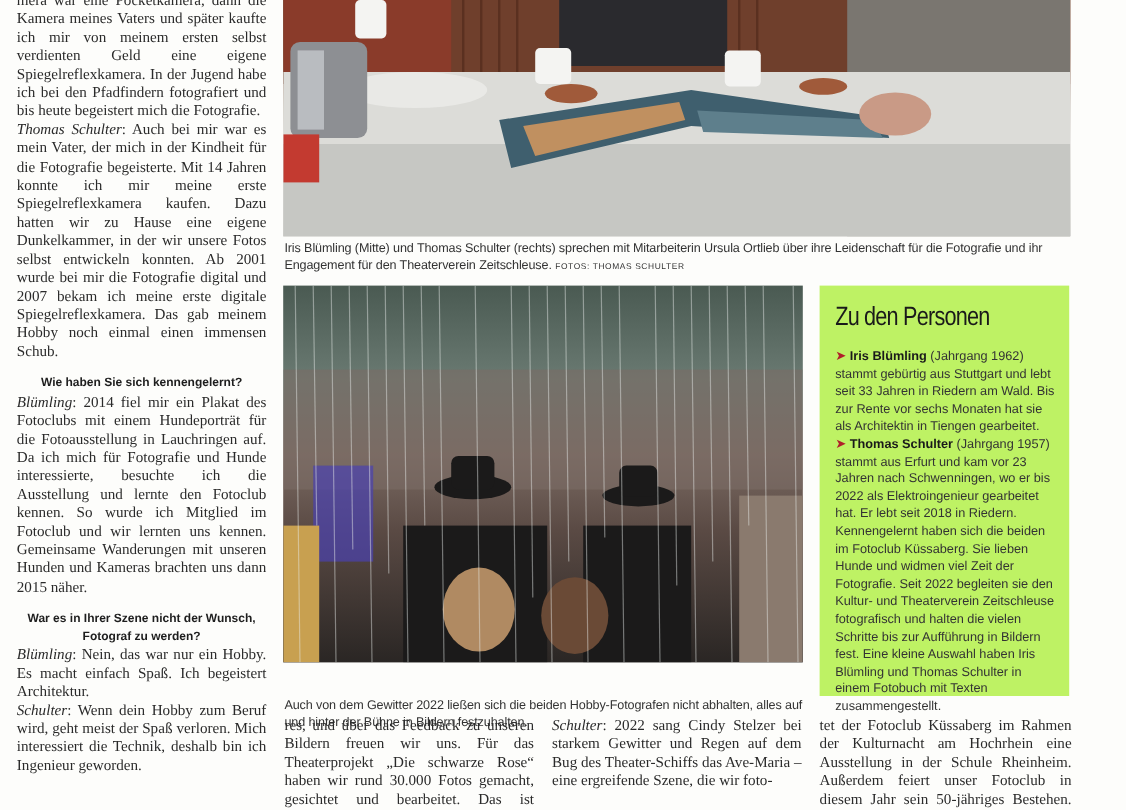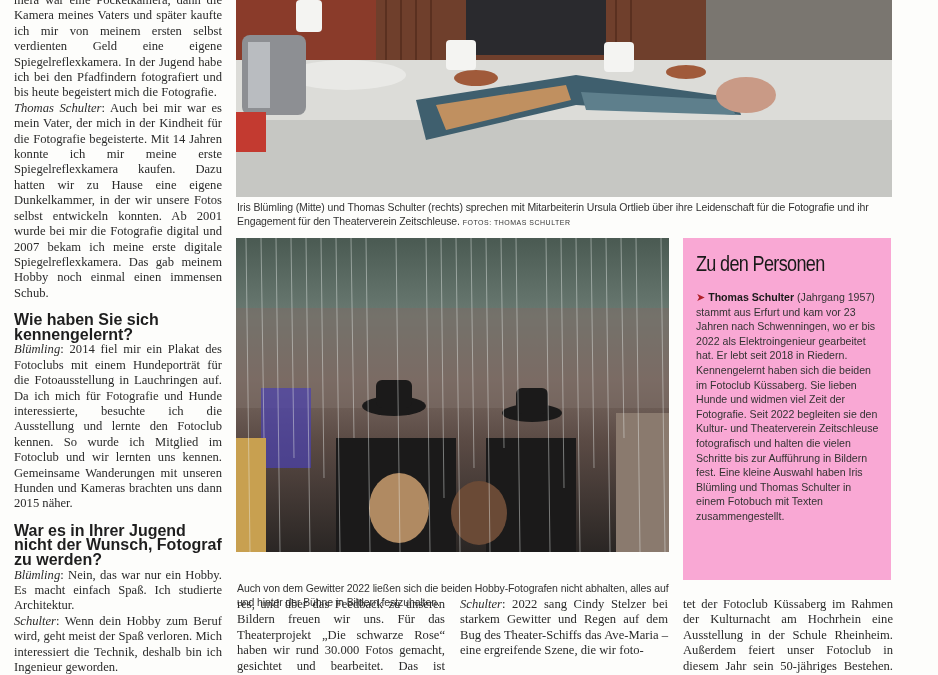--- a/index.html
+++ b/index.html
@@ -1,39 +1,39 @@
 <!DOCTYPE html>
 <html><head>
 <meta charset="utf-8">
 <style>
   html,body{margin:0;padding:0;background:#fdfdfb;}
   body{width:938px;height:675px;overflow:hidden;position:relative;font-family:"DejaVu Serif",serif;color:#2a2a2a;}
   .col{position:absolute;font-family:"Liberation Serif","DejaVu Serif",serif;font-size:12.6px;line-height:15.4px;text-align:justify;}
   .col p{margin:0;}
-  .q{font-family:"Liberation Sans","DejaVu Sans",sans-serif;font-weight:bold;font-size:16px;line-height:14.6px;color:#1e1e1e;margin-top:12px !important;text-align:left;}
+  .q{font-family:"Liberation Sans","DejaVu Sans",sans-serif;font-weight:bold;font-size:10px;line-height:14.6px;color:#1e1e1e;margin-top:12px !important;text-align:center;}
   .sp{font-style:italic;}
   .photo{position:absolute;overflow:hidden;}
   .caption{position:absolute;font-family:"Liberation Sans","DejaVu Sans",sans-serif;font-size:10.5px;line-height:14px;color:#333;letter-spacing:-0.1px;}
   .credit{font-size:7px;letter-spacing:0.5px;text-transform:uppercase;}
-  .box{position:absolute;background:#f9a8d4;font-family:"Liberation Sans","DejaVu Sans",sans-serif;color:#333;}
+  .box{position:absolute;background:#bef264;font-family:"Liberation Sans","DejaVu Sans",sans-serif;color:#333;}
   .box h2{margin:0;font-family:"Liberation Sans","DejaVu Sans",sans-serif;font-weight:normal;font-size:22px;letter-spacing:-0.8px;transform:scaleX(0.82);transform-origin:left;color:#1a1a1a;white-space:nowrap;}
   .box p{margin:0;font-size:10.6px;line-height:14.6px;}
   .arrow{color:#b0202a;font-size:11px;}
   .name{font-weight:bold;color:#1a1a1a;}
 </style>
 </head>
 <body>
 
 <div class="col" style="left:14px;top:-7px;width:208px;">
   <p>mera war eine Pocketkamera, dann die Kamera meines Vaters und später kaufte ich mir von meinem ersten selbst verdienten Geld eine eigene Spiegelreflexkamera. In der Jugend habe ich bei den Pfadfindern fotografiert und bis heute begeistert mich die Fotografie.</p>
   <p><span class="sp">Thomas Schulter</span><span>: Auch bei mir war es mein Vater, der mich in der Kindheit für die Fotografie begeisterte. Mit 14 Jahren konnte ich mir meine erste Spiegelreflexkamera kaufen. Dazu hatten wir zu Hause eine eigene Dunkelkammer, in der wir unsere Fotos selbst entwickeln konnten. Ab 2001 wurde bei mir die Fotografie digital und 2007 bekam ich meine erste digitale Spiegelreflexkamera. Das gab meinem Hobby noch einmal einen immensen Schub.</span></p>
   <p class="q">Wie haben Sie sich kennengelernt?</p>
   <p><span class="sp">Blümling</span><span>: 2014 fiel mir ein Plakat des Fotoclubs mit einem Hundeporträt für die Fotoausstellung in Lauchringen auf. Da ich mich für Fotografie und Hunde interessierte, besuchte ich die Ausstellung und lernte den Fotoclub kennen. So wurde ich Mitglied im Fotoclub und wir lernten uns kennen. Gemeinsame Wanderungen mit unseren Hunden und Kameras brachten uns dann 2015 näher.</span></p>
-  <p class="q">War es in Ihrer Jugend nicht der Wunsch, Fotograf zu werden?</p>
-  <p><span class="sp">Blümling</span><span>: Nein, das war nur ein Hobby. Es macht einfach Spaß. Ich studierte Architektur.</span></p>
+  <p class="q">War es in Ihrer Szene nicht der Wunsch, Fotograf zu werden?</p>
+  <p><span class="sp">Blümling</span><span>: Nein, das war nur ein Hobby. Es macht einfach Spaß. Ich begeistert Architektur.</span></p>
   <p><span class="sp">Schulter</span><span>: Wenn dein Hobby zum Beruf wird, geht meist der Spaß verloren. Mich interessiert die Technik, deshalb bin ich Ingenieur geworden.</span></p>
 
 </div>
 
 <div class="photo" style="left:236px;top:0;width:656px;height:197px;background:linear-gradient(180deg,#7a4a35 0%,#8a5a45 22%,#c9c2b8 45%,#e6e4e0 60%,#cfd0cc 80%,#b9bab6 100%);">
   <svg width="656" height="197" viewBox="0 0 656 197">
     <rect x="0" y="0" width="656" height="70" fill="#6f3f2c"></rect>
     <g stroke="#5a3020" stroke-width="2">
       <line x1="150" y1="0" x2="150" y2="60"></line>
         <line x1="165" y1="0" x2="165" y2="60"></line>
@@ -113,20 +113,24 @@
         <line x1="385" y1="0" x2="388" y2="200"></line>
     </g>
   </svg>
 </div>
 <div class="caption" style="left:237px;top:581px;width:438px;">Auch von dem Gewitter 2022 ließen sich die beiden Hobby-Fotografen nicht abhalten, alles auf und hinter der Bühne in Bildern festzuhalten.</div>
 
 <div class="box" style="left:683px;top:238px;width:208px;height:342px;padding:0 8px 0 13px;box-sizing:border-box;">
   <h2 style="margin-top:13px;margin-bottom:13px;">Zu den Personen</h2>
   <p>
     <span class="arrow">➤</span>
+    <span class="name">Iris Blümling</span><span> (Jahrgang 1962) stammt gebürtig aus Stuttgart und lebt seit 33 Jahren in Riedern am Wald. Bis zur Rente vor sechs Monaten hat sie als Architektin in Tiengen gearbeitet.</span>
+  </p>
+  <p>
+    <span class="arrow">➤</span>
     <span class="name">Thomas Schulter</span><span> (Jahrgang 1957) stammt aus Erfurt und kam vor 23 Jahren nach Schwenningen, wo er bis 2022 als Elektroingenieur gearbeitet hat. Er lebt seit 2018 in Riedern. Kennengelernt haben sich die beiden im Fotoclub Küssaberg. Sie lieben Hunde und widmen viel Zeit der Fotografie. Seit 2022 begleiten sie den Kultur- und Theaterverein Zeitschleuse fotografisch und halten die vielen Schritte bis zur Aufführung in Bildern fest. Eine kleine Auswahl haben Iris Blümling und Thomas Schulter in einem Fotobuch mit Texten zusammengestellt.</span>
   </p>
 </div>
 
 <div class="col" style="left:237px;top:597px;width:208px;">
   <p>res, und über das Feedback zu unseren Bildern freuen wir uns. Für das Theaterprojekt „Die schwarze Rose“ haben wir rund 30.000 Fotos gemacht, gesichtet und bearbeitet. Das ist zeitintensiv, macht aber Spaß. Wir fotografieren gern</p>
 </div>
 
 <div class="col" style="left:460px;top:597px;width:208px;">
   <p><span class="sp">Schulter</span><span>: 2022 sang Cindy Stelzer bei starkem Gewitter und Regen auf dem Bug des Theater-Schiffs das Ave-Maria – eine ergreifende Szene, die wir foto-</span></p>

